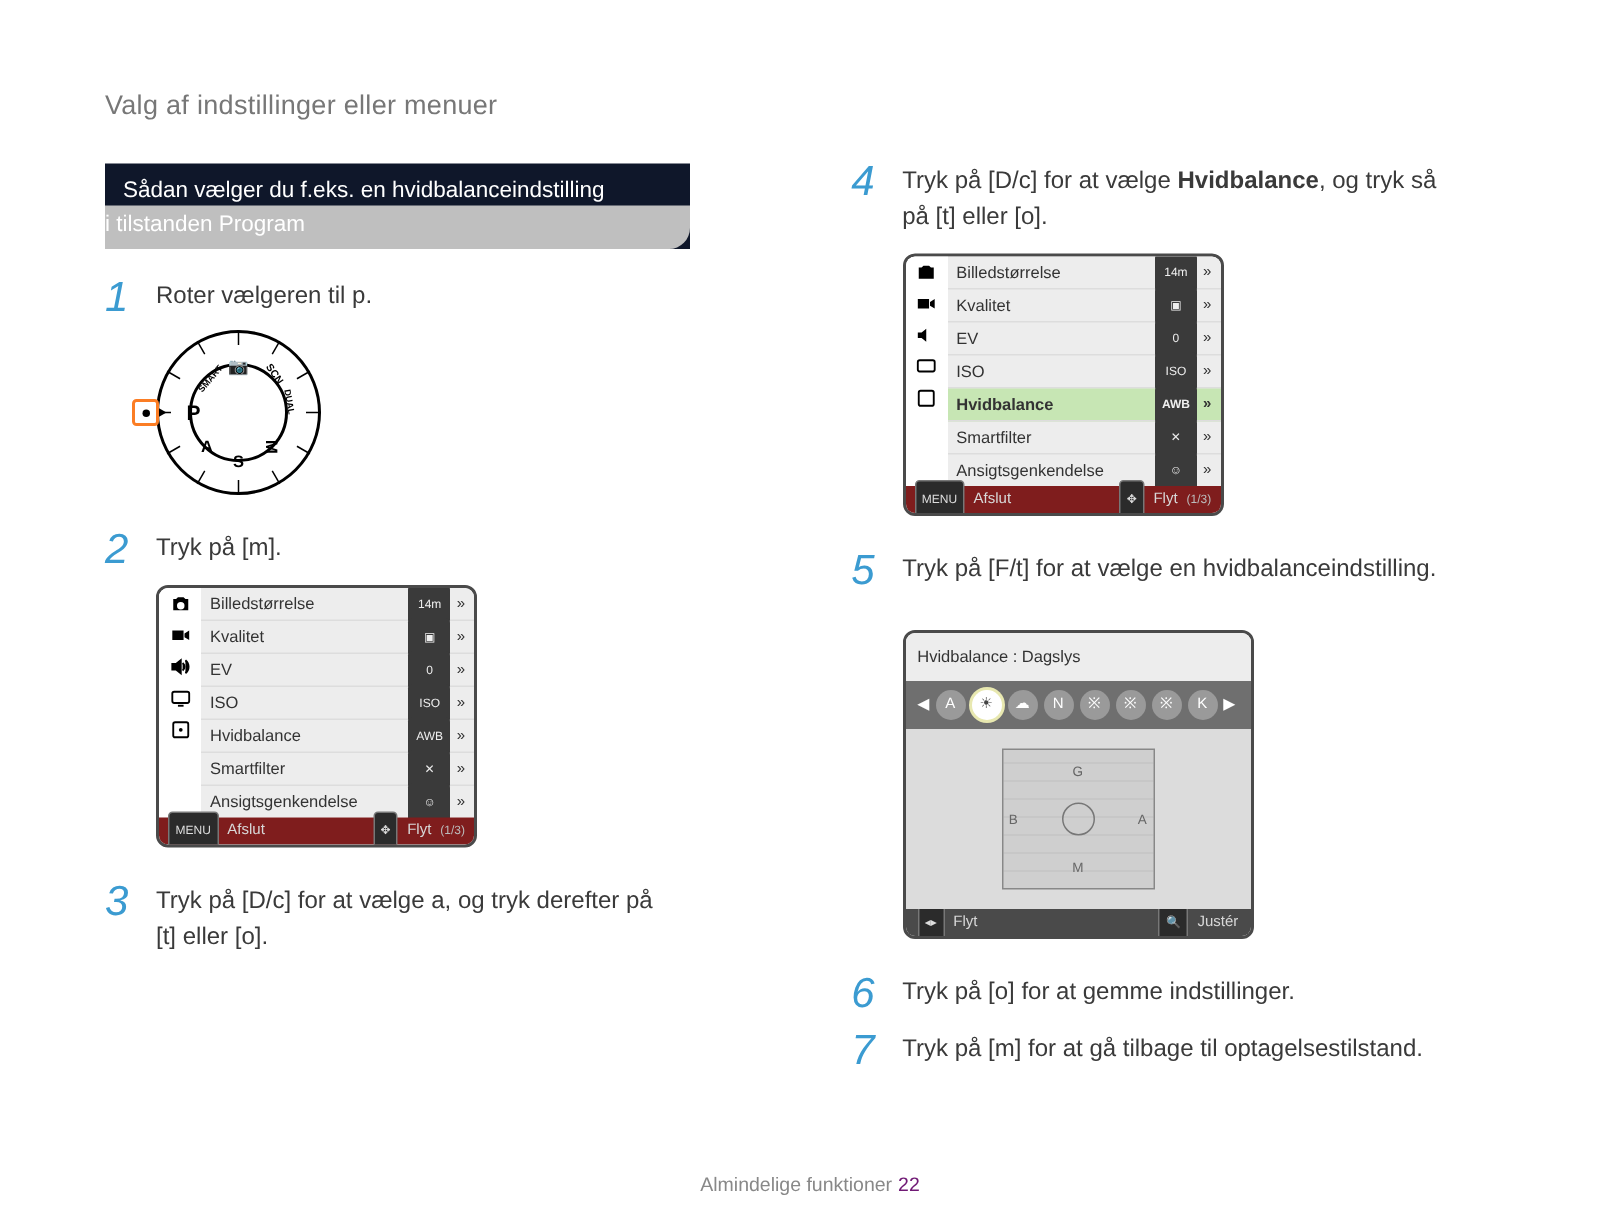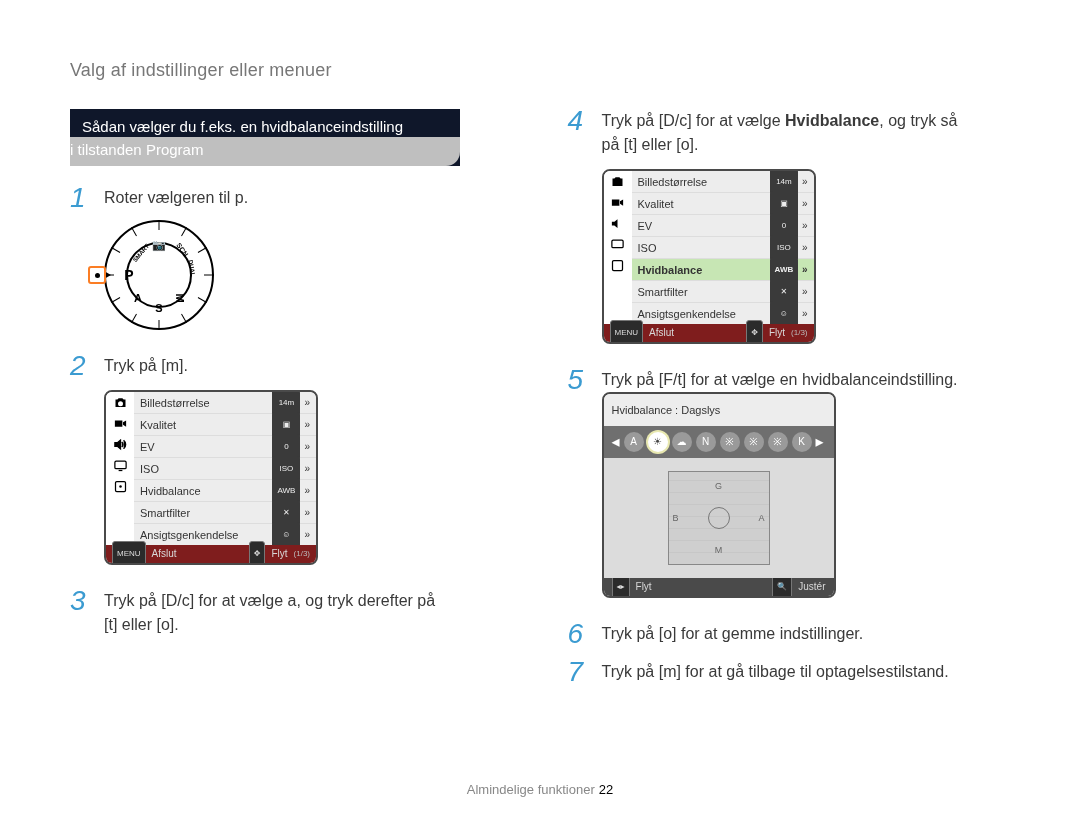--- a/index.html
+++ b/index.html
@@ -164,21 +164,21 @@
   }
   .menu .footer .sep { flex: 1; }
   .menu .footer .pg { font-size: 8px; color: #bbb; }
 
   
   .wb {
     width: 230px;
     border: 2px solid #4a4a4a;
     border-radius: 8px;
     overflow: hidden;
-    margin-top: 0;
+    margin-top: 28px;
   }
   .wb .hdr {
     font-size: 11px; padding: 4px 8px; color: #333; background: #ededed;
   }
   .wb .strip {
     background: #6f6f6f;
     display: flex; align-items: center; gap: 4px;
     padding: 4px 8px;
   }
   .wb .strip .chip {
@@ -216,21 +216,21 @@
   }
   .wb .footer .sep { flex:1; }
   .wb .footer .pill {
     background: #2b2b2b; border: 1px solid #777; border-radius: 3px; padding: 0 4px; font-size: 8px; color: #ddd;
   }
 
   .page-footer {
     position: absolute; bottom: 18px; left: 0; right: 0;
     text-align: center; font-size: 13px; color: #888;
   }
-  .page-footer .no { color: #000000; margin-left: 4px; }
+  .page-footer .no { color: #701a75; margin-left: 4px; }
 </style>
 </head>
 <body>
 
 <div class="page">
   <div class="header">Valg af indstillinger eller menuer</div>
 
   <div class="cols">
 
     <div class="col">

